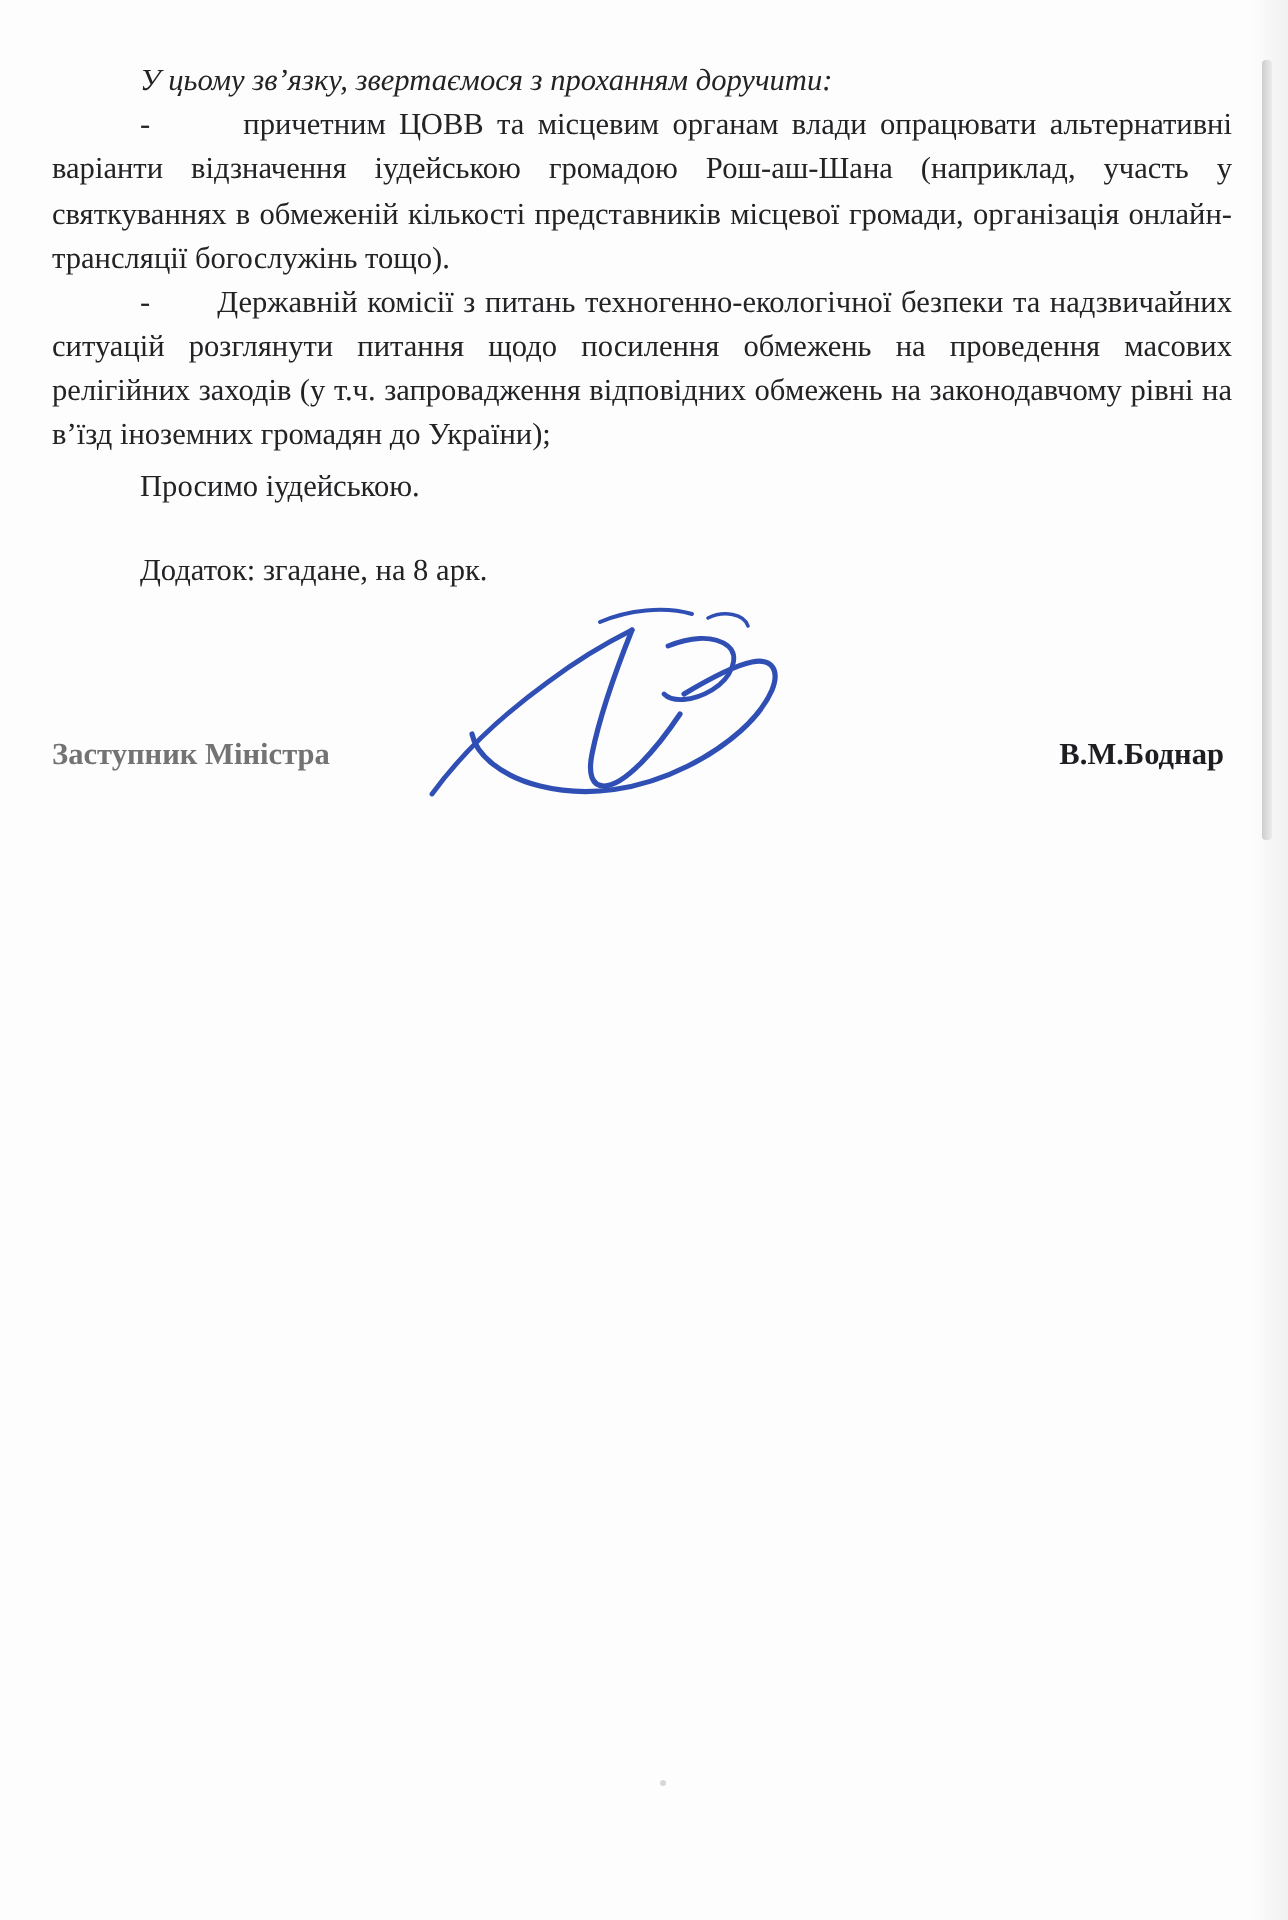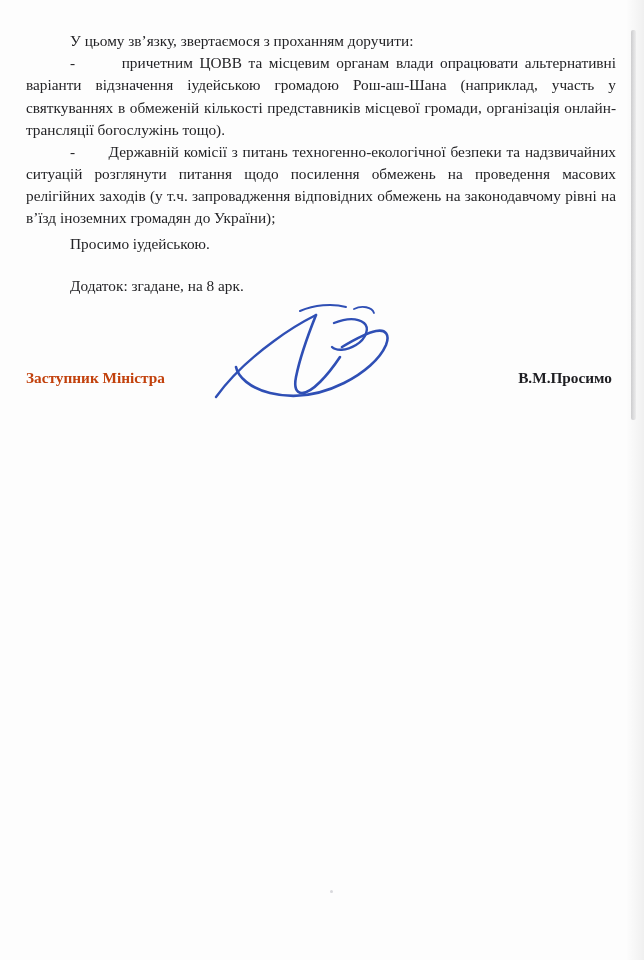--- a/index.html
+++ b/index.html
@@ -47,39 +47,40 @@
   p.para {
     margin: 0 0 0 0;
     font-size: 15.3px;
     line-height: 1.45;
     text-align: justify;
     text-justify: inter-word;
     color: #232326;
   }
   .indent {
     text-indent: 44px;
+    font-style: italic;
   }
   .dash-item {
     text-indent: 44px;
   }
   .gap-s { height: 3px; }
   .gap-l { height: 20px; }
 
   .signature-block {
     position: relative;
     margin-top: 26px;
     height: 70px;
   }
   .sig-left {
     position: absolute;
     left: 0;
     top: 46px;
     font-size: 15.3px;
     font-weight: bold;
-    color: #c2410c;
+    color: #737373;
     white-space: nowrap;
   }
   .sig-right {
     position: absolute;
     right: 4px;
     top: 46px;
     font-size: 15.3px;
     font-weight: bold;
     color: #1e1e22;
     white-space: nowrap;
@@ -150,21 +151,21 @@
             <path d="M112 14 C 104 34, 96 56, 92 76 C 90 86, 92 92, 98 92 C 108 92, 124 74, 136 56" stroke-width="2.6"></path>
             <path d="M130 22 C 140 18, 152 16, 160 22 C 166 27, 162 38, 152 44 C 142 50, 132 50, 128 46" stroke-width="2.4"></path>
             <path d="M138 46 C 148 40, 162 32, 172 30 C 182 28, 186 34, 182 44 C 176 58, 160 72, 140 82 C 116 94, 90 98, 66 92 C 46 87, 34 76, 32 66" stroke-width="2.6"></path>
             <path d="M96 10 C 110 4, 128 2, 142 6" stroke-width="2.0"></path>
             <path d="M150 8 C 158 4, 168 6, 170 12" stroke-width="1.8"></path>
           </g>
         </svg>
       </div>
 
       <div class="sig-left">Заступник Міністра</div>
-      <div class="sig-right">В.М.Просимо</div>
+      <div class="sig-right">В.М.Боднар</div>
     </div>
 
   </div>
 
   <div class="blank-area">
     <div class="faint-speck" style="left:330px; top:460px;"></div>
   </div>
 
 </div>
 

